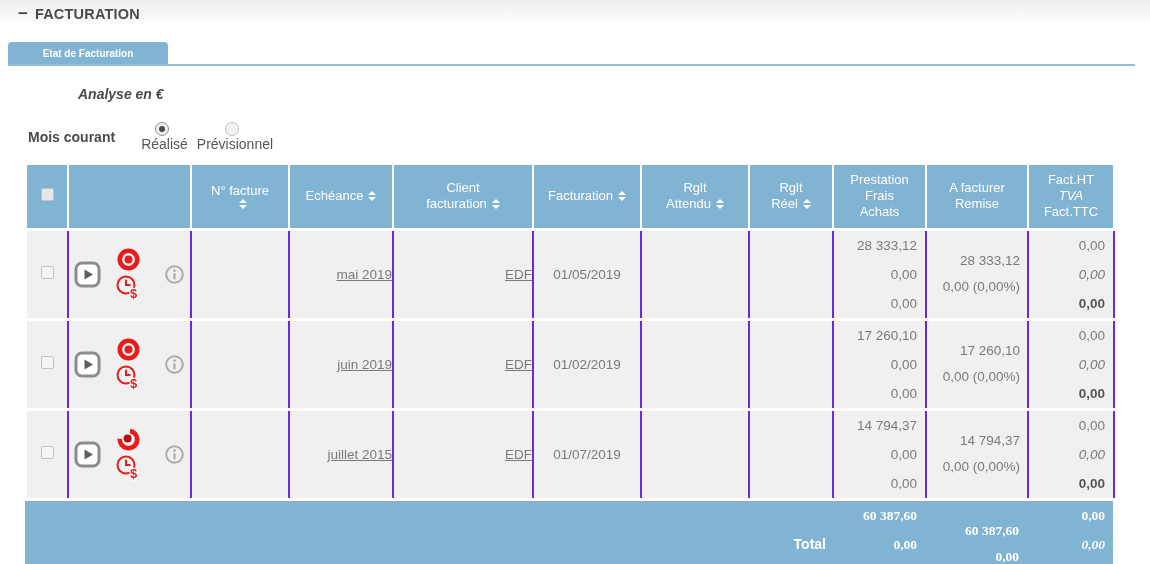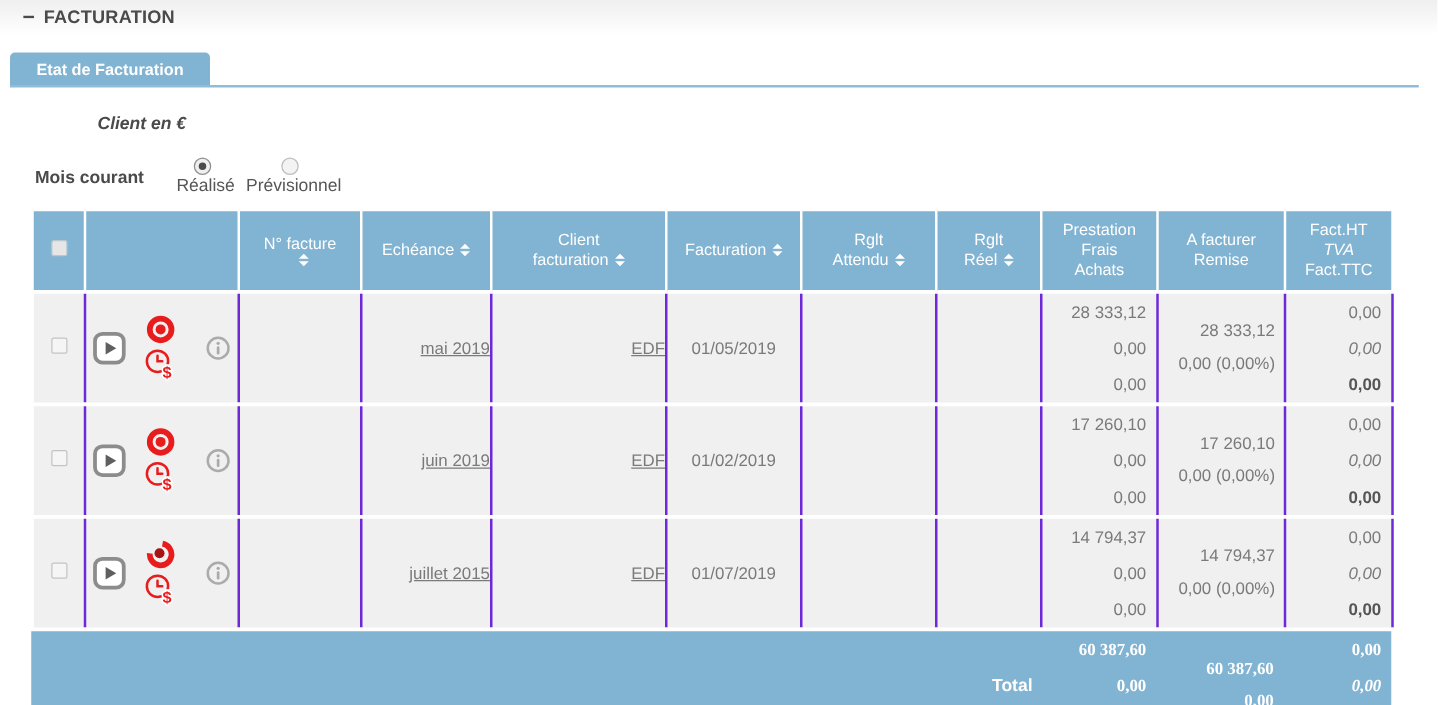--- a/index.html
+++ b/index.html
@@ -9,21 +9,21 @@
   
   .band { height:28px; background:linear-gradient(#efefef,#ffffff);
     display:flex; align-items:center; padding-left:18px; }
   .collapse { font-size:17px; font-weight:bold; color:#4a4a4a; margin-right:7px;
     line-height:14px; cursor:pointer; }
   .section-title { font-size:14.5px; font-weight:bold; color:#4a4a4a; letter-spacing:.2px; }
 
   
   .tabbar { margin:14px 0 0 8px; width:1127px; border-bottom:2px solid #8fbcd6; }
   .tab { display:inline-block; width:160px; text-align:center; background:#81b3d2;
-    color:#fff; font-size:13px; font-weight:bold; padding:6px 0 5px;
+    color:#fff; font-size:10px; font-weight:bold; padding:6px 0 5px;
     border-radius:4px 4px 0 0; cursor:pointer; }
 
   
   .toolbar { display:flex; align-items:center; margin:13px 0 0 38px; height:30px; }
   .actions-btn { background:#e7e7e7; border:none; border-radius:2px; color:#6e6e6e;
     font-family:inherit; font-size:14px; font-weight:bold; padding:8px 21px; cursor:pointer; }
   .analyse { margin-left:40px; font-size:14px; font-weight:bold; font-style:italic; color:#4a4a4a; }
 
   
   .filter-row { display:flex; align-items:center; margin:13px 0 11px 28px; }
@@ -92,21 +92,21 @@
 <div class="band">
   <span class="collapse">−</span>
   <span class="section-title">FACTURATION</span>
 </div>
 
 <div class="tabbar">
   <div class="tab">Etat de Facturation</div>
 </div>
 
 <div class="toolbar">
-  <span class="analyse">Client en €</span>
+  <span class="analyse">Analyse en €</span>
 </div>
 
 <div class="filter-row">
   <span class="filter-label">Mois courant</span>
   <span class="radio-opt">
     <span class="radio-circle checked"></span>
     <span class="radio-text">Réalisé</span>
   </span>
   <span class="radio-opt">
     <span class="radio-circle unchecked"></span>

